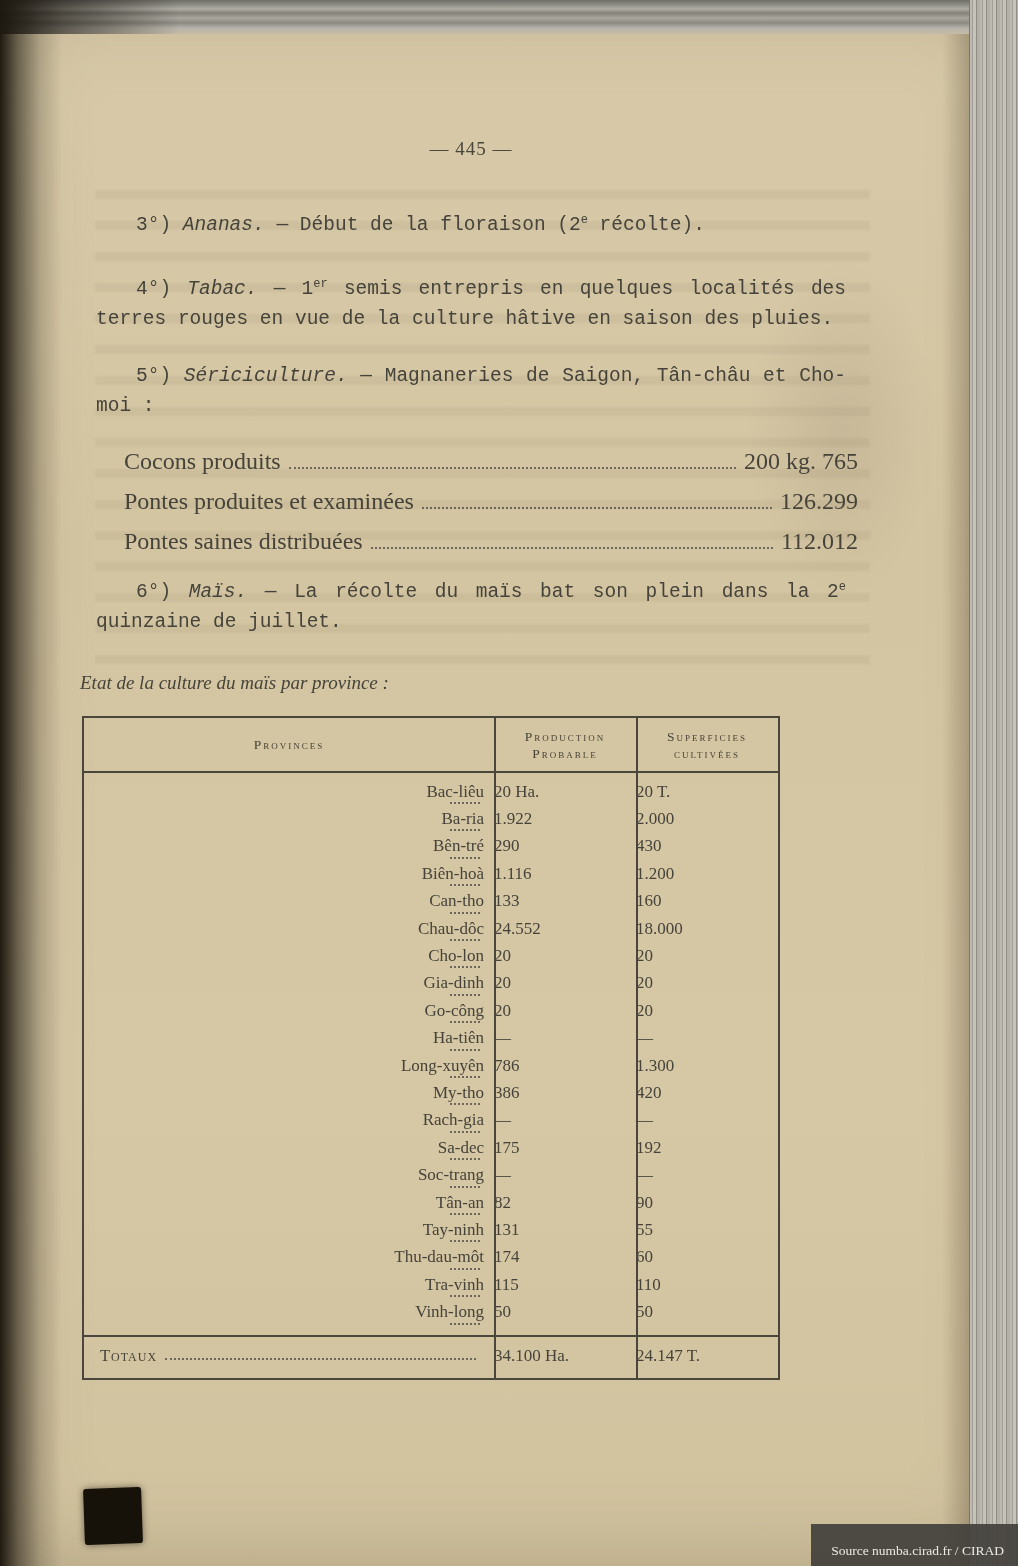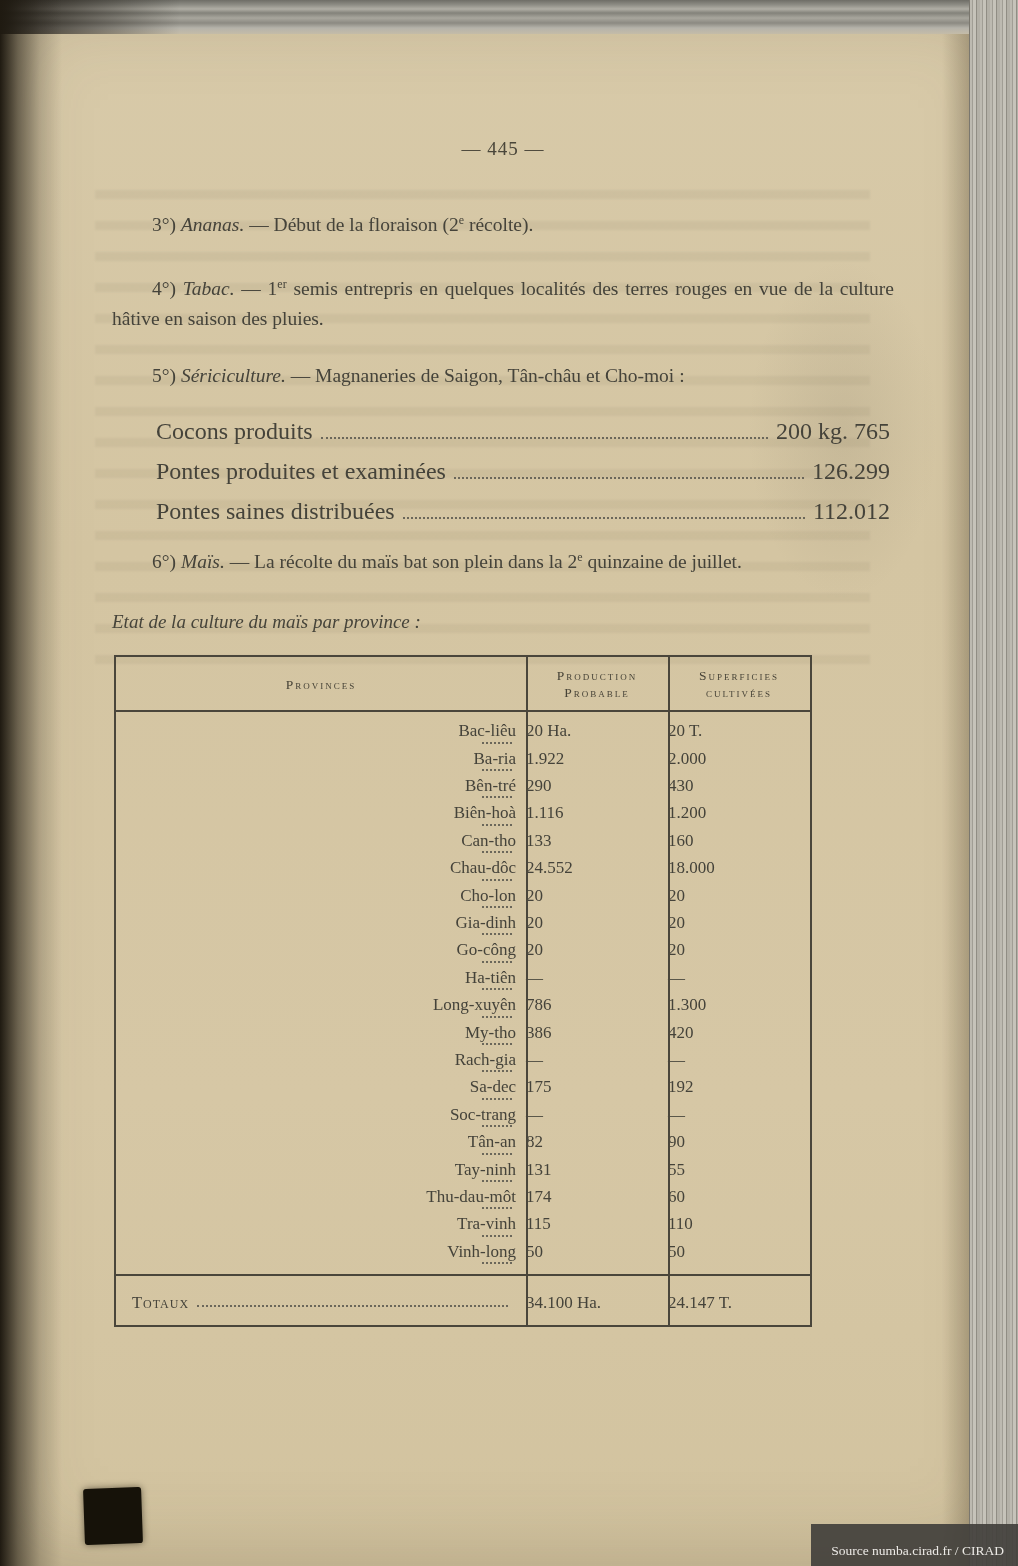--- a/index.html
+++ b/index.html
@@ -22,44 +22,44 @@
     background:repeating-linear-gradient(180deg,rgba(96,88,66,.07) 0 9px,rgba(96,88,66,0) 9px 31px);
     filter:blur(1px);pointer-events:none;}
   .stain{position:absolute;top:260px;right:80px;width:190px;height:340px;z-index:0;
     background:radial-gradient(closest-side,rgba(110,102,84,.14),rgba(110,102,84,0));pointer-events:none;}
   .blob{position:absolute;left:84px;bottom:22px;width:58px;height:56px;background:#161209;
     transform:rotate(-2deg);border-radius:3px;box-shadow:0 0 7px rgba(20,15,5,.55);z-index:5;}
   .credit{position:absolute;right:0;bottom:0;height:30px;z-index:6;display:flex;align-items:center;
     padding:12px 14px 0 20px;background:rgba(66,64,60,.92);color:#eceae6;
     font-family:Liberation Serif, serif;font-size:13.5px;}
   
-  .page{position:absolute;left:112px;top:34px;width:782px;z-index:1;}
+  .page{position:absolute;left:80px;top:34px;width:782px;z-index:1;}
   .page-number{margin-top:104px;text-align:center;font-size:19px;letter-spacing:1px;color:#4a463a;}
-  .para{margin:0;text-indent:40px;font-size:19.5px;line-height:1.55;text-align:justify;color:#45433a;}
+  .para{margin:16px;text-indent:40px;font-size:19.5px;line-height:1.55;text-align:justify;color:#45433a;font-family:Liberation Mono, monospace;}
   .para i{font-style:italic;}
   sup{font-size:12px;line-height:0;}
   .p1{margin-top:50px;} .p2{margin-top:34px;} .p3{margin-top:26px;} .p4{margin-top:22px;}
   .stats{margin:26px 4px 0 44px;}
   .stat-row{display:flex;align-items:flex-end;font-size:24px;line-height:28px;margin-bottom:12px;}
   .leader{flex:1;border-bottom:2px dotted #6b675a;margin:0 8px 6px 8px;min-width:30px;}
   .table-intro{margin:34px 0 0;font-style:italic;font-size:19px;color:#46443a;}
   
   .mtable{position:relative;margin:22px 0 0 2px;width:694px;border:2px solid #4a463b;background:rgba(0,0,0,0);}
   .vline{position:absolute;top:0;bottom:0;width:2px;background:#4a463b;}
   .v1{left:410px;} .v2{left:552px;}
   .t-header{display:grid;grid-template-columns:410px 142px 1fr;border-bottom:2px solid #4a463b;}
   .h-cell{display:flex;flex-direction:column;align-items:center;justify-content:center;
     padding:10px 4px 9px;font-variant:small-caps;letter-spacing:2px;font-size:13.5px;color:#474337;line-height:17px;}
   .t-body{padding-top:8px;}
   .t-row{display:grid;grid-template-columns:410px 142px 1fr;line-height:21.4px;font-size:17px;}
   .c-prov{display:flex;align-items:flex-end;padding:0 10px 0 16px;flex-direction:column;}
   .c-prov .leader{border-bottom-width:2px;margin:0 4px 4px 6px;}
   .c-val{text-align:left;}
   .t-totals{display:grid;grid-template-columns:410px 142px 1fr;border-top:2px solid #4a463b;
-    margin-top:6px;padding:17px 0 12px;font-size:17px;}
+    margin-top:6px;padding:9px 0 12px;font-size:17px;}
   .totals-label{display:flex;align-items:flex-end;padding:0 10px 0 16px;
     font-variant:small-caps;letter-spacing:1px;font-size:16.5px;}
 </style>
 </head>
 <body>
 
 <div class="scan">
   <div class="bleed"></div>
   <div class="stain"></div>
 

